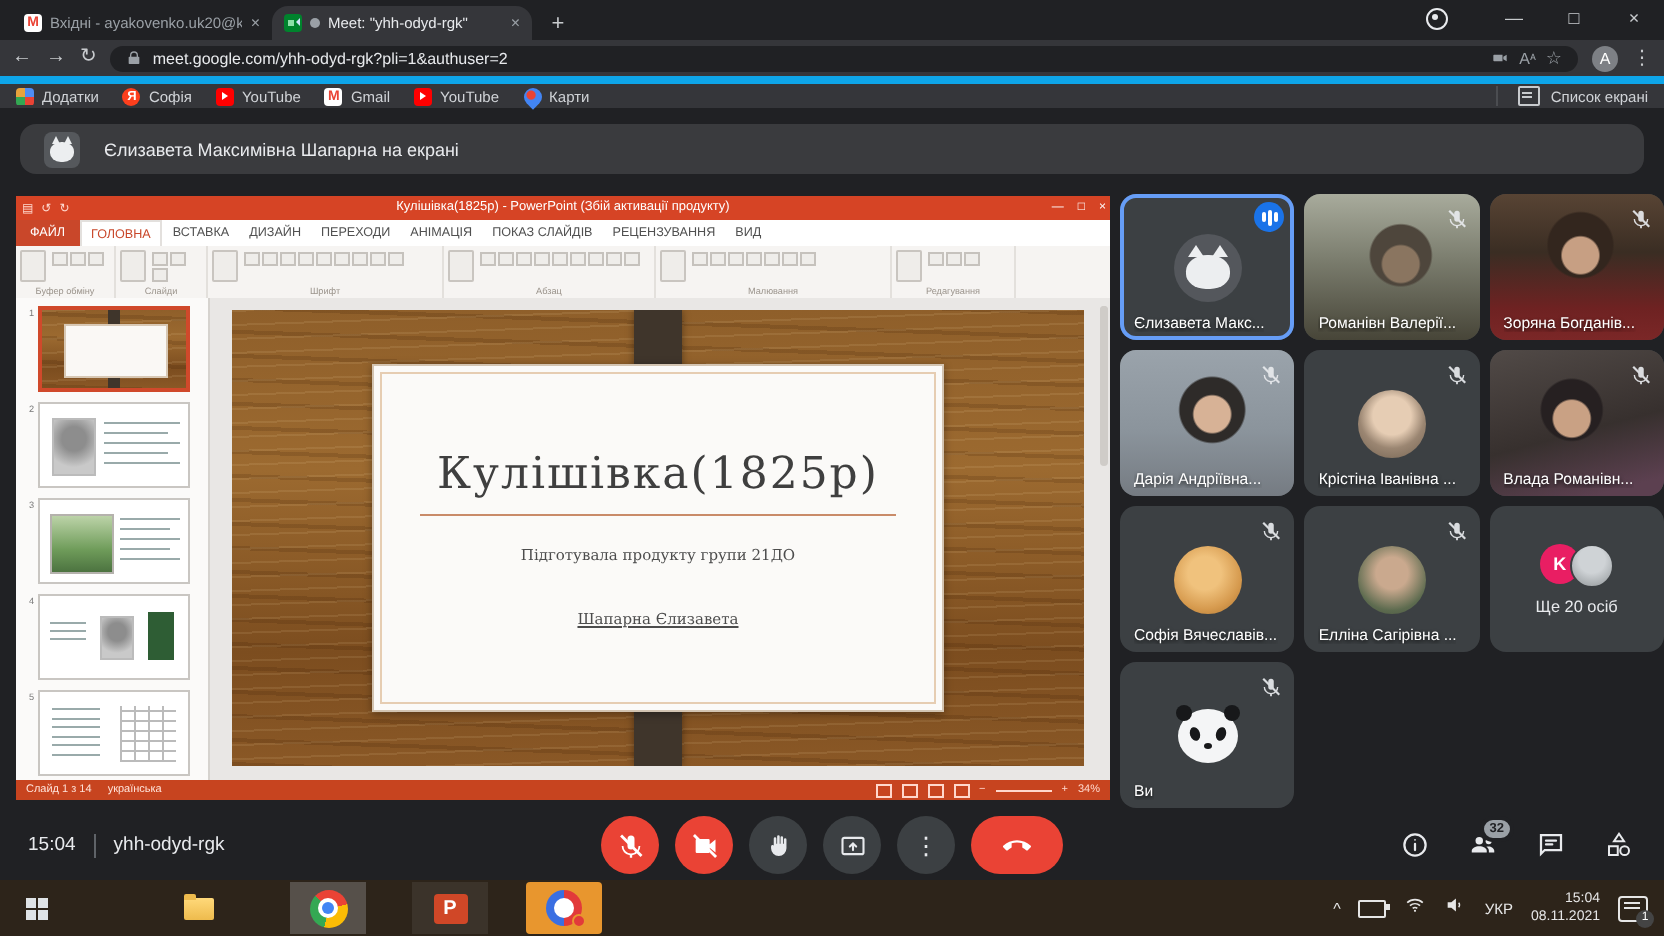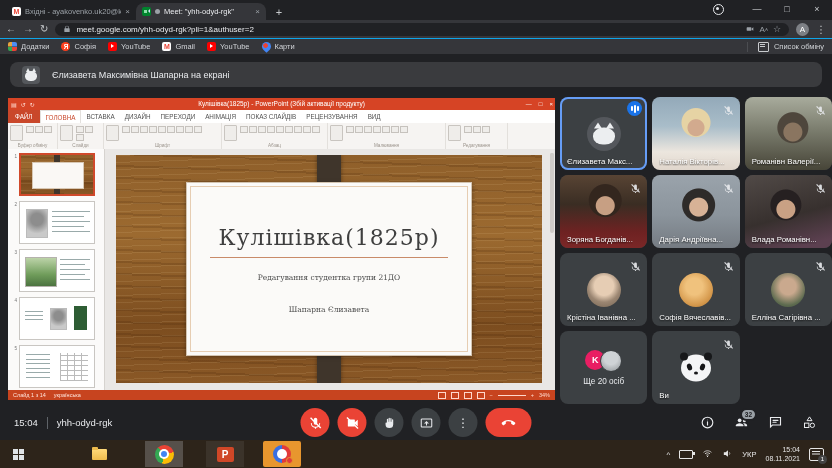--- a/index.html
+++ b/index.html
@@ -30,21 +30,21 @@
   #toolbar{position:absolute;left:0;top:20px;width:832px;height:18px;background:#35363a;display:flex;align-items:center;padding:0 6px;box-sizing:border-box;gap:7px;}
   .navg{color:#c8cbce;font-size:10px;line-height:18px;}
   #urlbox{flex:1;height:13px;background:#202124;border-radius:7px;display:flex;align-items:center;gap:5px;padding:0 8px;color:#e8eaed;font-size:8px;}
   #urlbox .url{flex:1;white-space:nowrap;overflow:hidden;}
   .ic{display:inline-flex;align-items:center;justify-content:center;}
   .ic svg{display:block;}
   #profile{width:13px;height:13px;border-radius:50%;background:#7d8085;color:#fff;font-size:8px;display:flex;align-items:center;justify-content:center;}
   #menu3{color:#c8cbce;font-size:10px;}
 
   
-  #bookmarks{position:absolute;left:0;top:38px;width:832px;height:16px;background:#35363a;border-top:1px solid #0ea5e9;display:flex;align-items:center;padding:0 8px;box-sizing:border-box;gap:12px;font-size:7.5px;color:#d0d3d7;}
+  #bookmarks{position:absolute;left:0;top:38px;width:832px;height:16px;background:#35363a;border-top:4px solid #0ea5e9;display:flex;align-items:center;padding:0 8px;box-sizing:border-box;gap:12px;font-size:7.5px;color:#d0d3d7;}
   .bm{display:flex;align-items:center;gap:4px;white-space:nowrap;}
   .bmi{width:9px;height:9px;border-radius:2px;position:relative;flex:0 0 auto;}
   .bmi.apps-grid-icon{background:linear-gradient(90deg,#e8a33d 50%,#4e8df5 50%) 0 0/9px 4.5px no-repeat,linear-gradient(90deg,#34a853 50%,#ea4335 50%) 0 4.5px/9px 4.5px no-repeat;}
   .bmi.yandex-icon{background:#fc3f1d;border-radius:50%;color:#fff;font-size:6.5px;font-weight:bold;text-align:center;line-height:9px;}
   .bmi.youtube-icon{background:#f00;border-radius:2px;}
   .bmi.youtube-icon:before{content:"";position:absolute;left:3px;top:2.2px;border:2.4px solid transparent;border-left:3.6px solid #fff;}
   .bmi.gmail-icon{background:#fff;color:#ea4335;font-size:7px;font-weight:bold;text-align:center;line-height:9px;}
   .bmi.maps-icon{background:radial-gradient(circle at 50% 35%,#ea4335 0 2px,#4285f4 2.6px 100%);border-radius:50% 50% 50% 0;transform:rotate(-45deg);}
   #readlist{margin-left:auto;display:flex;align-items:center;gap:5px;border-left:1px solid #4b4d51;padding-left:10px;}
   .rlicon{width:9px;height:8px;border:1px solid #c8cbce;border-radius:1px;position:relative;}
@@ -101,21 +101,21 @@
     repeating-linear-gradient(90deg,#bbb 0 1px,transparent 1px 7px);}
   #canvas{position:absolute;left:97px;top:0;right:0;height:100%;}
   #slide{position:absolute;left:11px;top:6px;width:426px;height:228px;overflow:hidden;}
   #slide .strip{position:absolute;left:50%;top:0;width:24px;height:100%;margin-left:-12px;background:#3f352b;box-shadow:0 0 4px rgba(0,0,0,.4);}
   #card{position:absolute;left:50%;top:50%;transform:translate(-50%,-50%);width:284px;height:172px;background:#fbfaf8;border:1px solid #d3c4b1;box-shadow:0 1px 4px rgba(0,0,0,.35);}
   #card:before{content:"";position:absolute;inset:3px;border:1px solid #e6cdb2;}
   #card .inner{position:absolute;inset:0;display:flex;flex-direction:column;align-items:center;justify-content:center;font-family:"DejaVu Serif",serif;color:#3f3f3f;}
   #slide-title{font-size:22px;letter-spacing:1px;}
   #titlerule{width:238px;height:1px;background:#c98b69;margin:7px 0 12px;}
   .subline{font-size:7.5px;color:#4c4c4c;margin-top:3px;}
-  .subline.u{margin-top:23px;}
+  .subline.u{text-decoration:underline;margin-top:23px;}
   #vscroll{position:absolute;right:1px;top:4px;width:4px;height:80px;background:#cfccc8;border-radius:2px;}
   #ppt-status{position:absolute;left:0;bottom:0;width:100%;height:10px;background:#c7441f;color:#ffe3da;font-size:5.5px;display:flex;align-items:center;padding:0 5px;gap:8px;box-sizing:border-box;}
   #ppt-status .right{margin-left:auto;display:flex;gap:5px;align-items:center;color:#ffd7cb;}
   .vg{width:6px;height:5px;border:1px solid #ffd7cb;}
 
   
   #grid{position:absolute;left:560px;top:97px;width:272px;height:307px;display:grid;grid-template-columns:repeat(3,1fr);grid-template-rows:repeat(4,1fr);gap:5px;}
   .tile{position:relative;background:#3c4043;border-radius:8px;overflow:hidden;}
   .tile.speaking{box-shadow:inset 0 0 0 2px #669df6;}
   .tname{position:absolute;left:7px;bottom:4px;max-width:84%;font-size:7.8px;color:#fff;text-shadow:0 1px 2px rgba(0,0,0,.8);white-space:nowrap;overflow:hidden;}
@@ -266,21 +266,21 @@
           <span class="bmi youtube-icon"></span>
           <span>YouTube</span>
         </span>
         <span class="bm">
           <span class="bmi maps-icon"></span>
           <span>Карти</span>
         </span>
       </span>
     <span id="readlist">
       <span class="rlicon"></span>
-      <span>Список обміну</span>
+      <span>Список екрані</span>
     </span>
   </div>
 
   <div id="banner">
     <span class="bav">
         <span class="cat sm">
           <i class="l"></i>
           <i class="r"></i>
         </span>
       </span>
@@ -449,21 +449,21 @@
           </div>
         </div>
       <div id="thscroll"></div>
       <div id="canvas">
         <div id="slide" class="wood">
           <div class="strip"></div>
           <div id="card">
             <div class="inner">
               <div id="slide-title">Кулішівка(1825р)</div>
               <div id="titlerule"></div>
-              <div class="subline">Редагування студентка групи 21ДО</div>
+              <div class="subline">Підготувала продукту групи 21ДО</div>
               <div class="subline u">Шапарна Єлизавета</div>
             </div>
           </div>
         </div>
         <div id="vscroll"></div>
       </div>
     </div>
     <div id="ppt-status">
       <span>Слайд 1 з 14</span>
       <span>українська</span>
@@ -491,29 +491,20 @@
           </div>
         </div>
         <span class="tname">Єлизавета Макс...</span>
         <span class="aind">
           <i></i>
           <i></i>
           <i></i>
         </span>
       </div>
       <div class="tile">
-        <div class="scene v2"></div>
-        <span class="tname">Наталія Вікторів...</span>
-        <span class="tmic"><svg viewBox="0 0 24 24" width="100%" height="100%" fill="currentColor">
-            <path d="M12 15a3 3 0 0 0 3-3V6a3 3 0 1 0-6 0v6a3 3 0 0 0 3 3z"></path>
-            <path d="M18.5 12A6.5 6.5 0 0 1 5.5 12H4a8 8 0 0 0 7 7.93V22h2v-2.07A8 8 0 0 0 20 12h-1.5z"></path>
-            <line x1="3.5" y1="3" x2="21" y2="20.5" stroke="currentColor" stroke-width="2.4"></line>
-          </svg></span>
-      </div>
-      <div class="tile">
         <div class="scene v3"></div>
         <span class="tname">Романівн Валерії...</span>
         <span class="tmic"><svg viewBox="0 0 24 24" width="100%" height="100%" fill="currentColor">
             <path d="M12 15a3 3 0 0 0 3-3V6a3 3 0 1 0-6 0v6a3 3 0 0 0 3 3z"></path>
             <path d="M18.5 12A6.5 6.5 0 0 1 5.5 12H4a8 8 0 0 0 7 7.93V22h2v-2.07A8 8 0 0 0 20 12h-1.5z"></path>
             <line x1="3.5" y1="3" x2="21" y2="20.5" stroke="currentColor" stroke-width="2.4"></line>
           </svg></span>
       </div>
       <div class="tile">
         <div class="scene v5"></div>
@@ -527,33 +518,33 @@
       <div class="tile">
         <div class="scene v6"></div>
         <span class="tname">Дарія Андріївна...</span>
         <span class="tmic"><svg viewBox="0 0 24 24" width="100%" height="100%" fill="currentColor">
             <path d="M12 15a3 3 0 0 0 3-3V6a3 3 0 1 0-6 0v6a3 3 0 0 0 3 3z"></path>
             <path d="M18.5 12A6.5 6.5 0 0 1 5.5 12H4a8 8 0 0 0 7 7.93V22h2v-2.07A8 8 0 0 0 20 12h-1.5z"></path>
             <line x1="3.5" y1="3" x2="21" y2="20.5" stroke="currentColor" stroke-width="2.4"></line>
           </svg></span>
       </div>
       <div class="tile">
+        <div class="avwrap">
+          <div class="av photo1"></div>
+        </div>
+        <span class="tname">Крістіна Іванівна ...</span>
+        <span class="tmic"><svg viewBox="0 0 24 24" width="100%" height="100%" fill="currentColor">
+            <path d="M12 15a3 3 0 0 0 3-3V6a3 3 0 1 0-6 0v6a3 3 0 0 0 3 3z"></path>
+            <path d="M18.5 12A6.5 6.5 0 0 1 5.5 12H4a8 8 0 0 0 7 7.93V22h2v-2.07A8 8 0 0 0 20 12h-1.5z"></path>
+            <line x1="3.5" y1="3" x2="21" y2="20.5" stroke="currentColor" stroke-width="2.4"></line>
+          </svg></span>
+      </div>
+      <div class="tile">
         <div class="scene v7"></div>
         <span class="tname">Влада Романівн...</span>
-        <span class="tmic"><svg viewBox="0 0 24 24" width="100%" height="100%" fill="currentColor">
-            <path d="M12 15a3 3 0 0 0 3-3V6a3 3 0 1 0-6 0v6a3 3 0 0 0 3 3z"></path>
-            <path d="M18.5 12A6.5 6.5 0 0 1 5.5 12H4a8 8 0 0 0 7 7.93V22h2v-2.07A8 8 0 0 0 20 12h-1.5z"></path>
-            <line x1="3.5" y1="3" x2="21" y2="20.5" stroke="currentColor" stroke-width="2.4"></line>
-          </svg></span>
-      </div>
-      <div class="tile">
-        <div class="avwrap">
-          <div class="av photo1"></div>
-        </div>
-        <span class="tname">Крістіна Іванівна ...</span>
         <span class="tmic"><svg viewBox="0 0 24 24" width="100%" height="100%" fill="currentColor">
             <path d="M12 15a3 3 0 0 0 3-3V6a3 3 0 1 0-6 0v6a3 3 0 0 0 3 3z"></path>
             <path d="M18.5 12A6.5 6.5 0 0 1 5.5 12H4a8 8 0 0 0 7 7.93V22h2v-2.07A8 8 0 0 0 20 12h-1.5z"></path>
             <line x1="3.5" y1="3" x2="21" y2="20.5" stroke="currentColor" stroke-width="2.4"></line>
           </svg></span>
       </div>
       <div class="tile">
         <div class="avwrap">
           <div class="av orange-cat"></div>
         </div>

